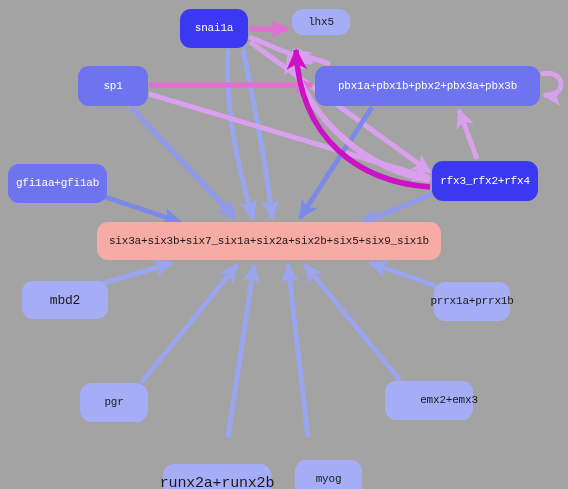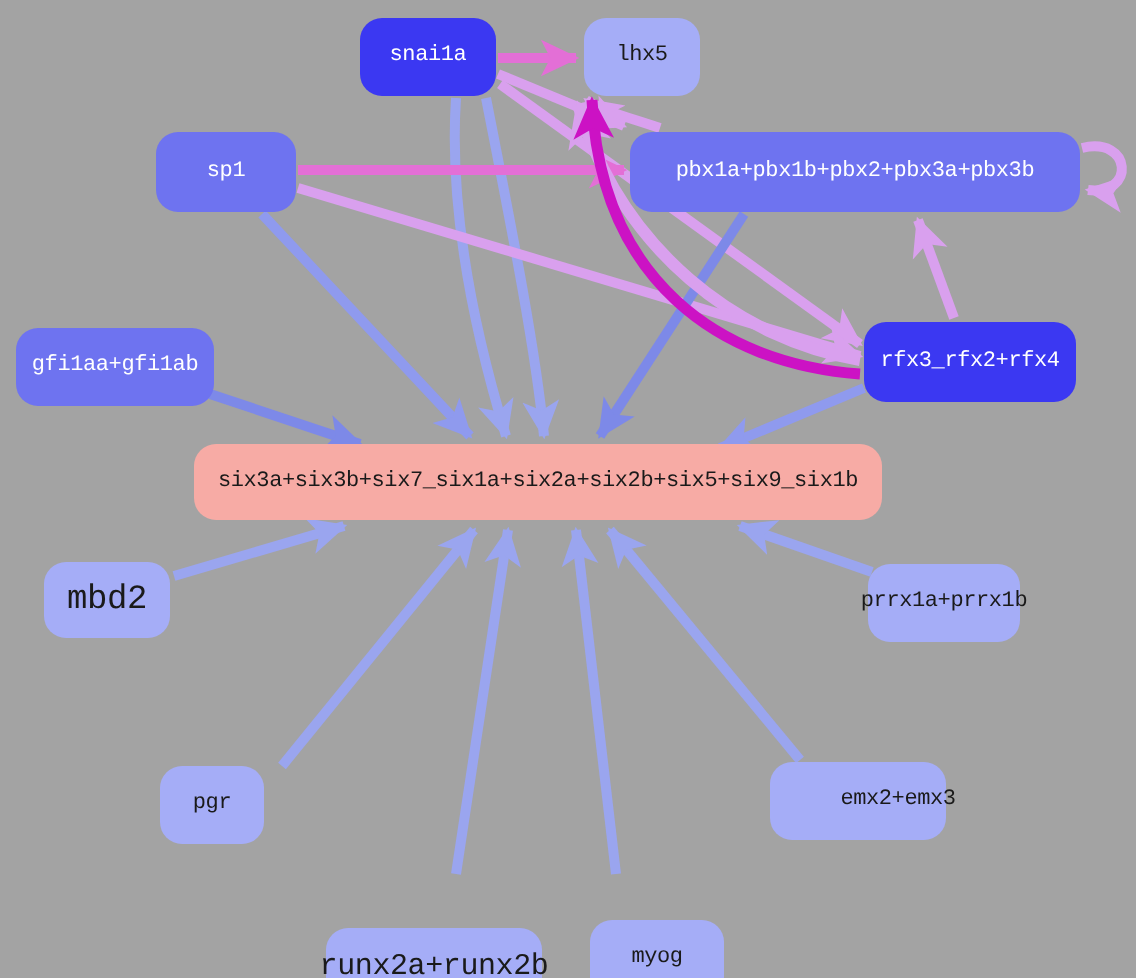--- a/index.html
+++ b/index.html
@@ -87,45 +87,45 @@
       <path d="M 228 437 L 254 265" fill="none" stroke="#9aa5ef" stroke-width="5" stroke-linecap="butt" marker-end="url(#ah-9aa5ef)"></path>
       <path d="M 308 437 L 288 265" fill="none" stroke="#9aa5ef" stroke-width="5" stroke-linecap="butt" marker-end="url(#ah-9aa5ef)"></path>
       <path d="M 400 380 L 305 265" fill="none" stroke="#9aa5ef" stroke-width="5" stroke-linecap="butt" marker-end="url(#ah-9aa5ef)"></path>
       <path d="M 436 286 L 370 263" fill="none" stroke="#9aa5ef" stroke-width="5" stroke-linecap="butt" marker-end="url(#ah-9aa5ef)"></path>
     </svg>
 
   <div id="node-layer">
       <div class="node" style="left: 180px; top: 9px; width: 68px; height: 39px; background: rgb(59, 56, 242); color: rgb(255, 255, 255); font-size: 11px;">
         <span class="node-label">snai1a</span>
       </div>
-      <div class="node" style="left: 292px; top: 9px; width: 58px; height: 39px; background: rgb(165, 173, 247); color: rgb(26, 26, 26); font-size: 11px;">
+      <div class="node" style="left: 292px; top: 9px; width: 58px; height: 26px; background: rgb(165, 173, 247); color: rgb(26, 26, 26); font-size: 11px;">
         <span class="node-label">lhx5</span>
       </div>
       <div class="node" style="left: 78px; top: 66px; width: 70px; height: 40px; background: rgb(110, 115, 240); color: rgb(255, 255, 255); font-size: 11px;">
         <span class="node-label">sp1</span>
       </div>
       <div class="node" style="left: 315px; top: 66px; width: 225px; height: 40px; background: rgb(110, 115, 240); color: rgb(255, 255, 255); font-size: 11px;">
         <span class="node-label">pbx1a+pbx1b+pbx2+pbx3a+pbx3b</span>
       </div>
       <div class="node" style="left: 8px; top: 164px; width: 99px; height: 39px; background: rgb(110, 115, 240); color: rgb(255, 255, 255); font-size: 11px;">
         <span class="node-label">gfi1aa+gfi1ab</span>
       </div>
       <div class="node" style="left: 432px; top: 161px; width: 106px; height: 40px; background: rgb(59, 56, 242); color: rgb(255, 255, 255); font-size: 11px;">
         <span class="node-label">rfx3_rfx2+rfx4</span>
       </div>
       <div class="node" style="left: 97px; top: 222px; width: 344px; height: 38px; background: rgb(247, 171, 165); color: rgb(26, 26, 26); font-size: 11px;">
         <span class="node-label">six3a+six3b+six7_six1a+six2a+six2b+six5+six9_six1b</span>
       </div>
-      <div class="node" style="left: 22px; top: 281px; width: 63px; height: 38px; background: rgb(165, 173, 247); color: rgb(26, 26, 26); font-size: 17px;">
+      <div class="node" style="left: 22px; top: 281px; width: 86px; height: 38px; background: rgb(165, 173, 247); color: rgb(26, 26, 26); font-size: 13px;">
         <span class="node-label">mbd2</span>
       </div>
       <div class="node" style="left: 434px; top: 282px; width: 76px; height: 39px; background: rgb(165, 173, 247); color: rgb(26, 26, 26); font-size: 11px;">
         <span class="node-label">prrx1a+prrx1b</span>
       </div>
-      <div class="node" style="left: 80px; top: 383px; width: 52px; height: 39px; background: rgb(165, 173, 247); color: rgb(26, 26, 26); font-size: 11px;">
+      <div class="node" style="left: 80px; top: 383px; width: 68px; height: 39px; background: rgb(165, 173, 247); color: rgb(26, 26, 26); font-size: 11px; border-radius: 12px;">
         <span class="node-label">pgr</span>
       </div>
       <div class="node" style="left: 385px; top: 381px; width: 88px; height: 39px; background: rgb(165, 173, 247); color: rgb(26, 26, 26); font-size: 11px; padding-left: 40px;">
         <span class="node-label">emx2+emx3</span>
       </div>
       <div class="node" style="left: 163px; top: 464px; width: 108px; height: 39px; background: rgb(165, 173, 247); color: rgb(26, 26, 26); font-size: 15px;">
         <span class="node-label">runx2a+runx2b</span>
       </div>
       <div class="node" style="left: 295px; top: 438px; width: 67px; height: 39px; background: rgb(165, 173, 247); color: rgb(26, 26, 26); font-size: 11px; margin-top: 22px;">
         <span class="node-label">myog</span>

